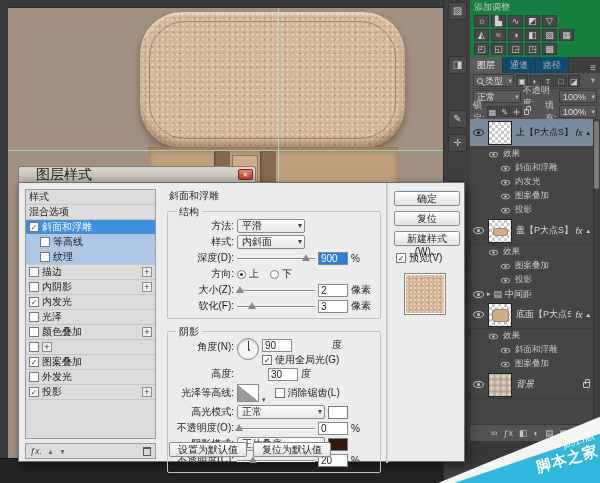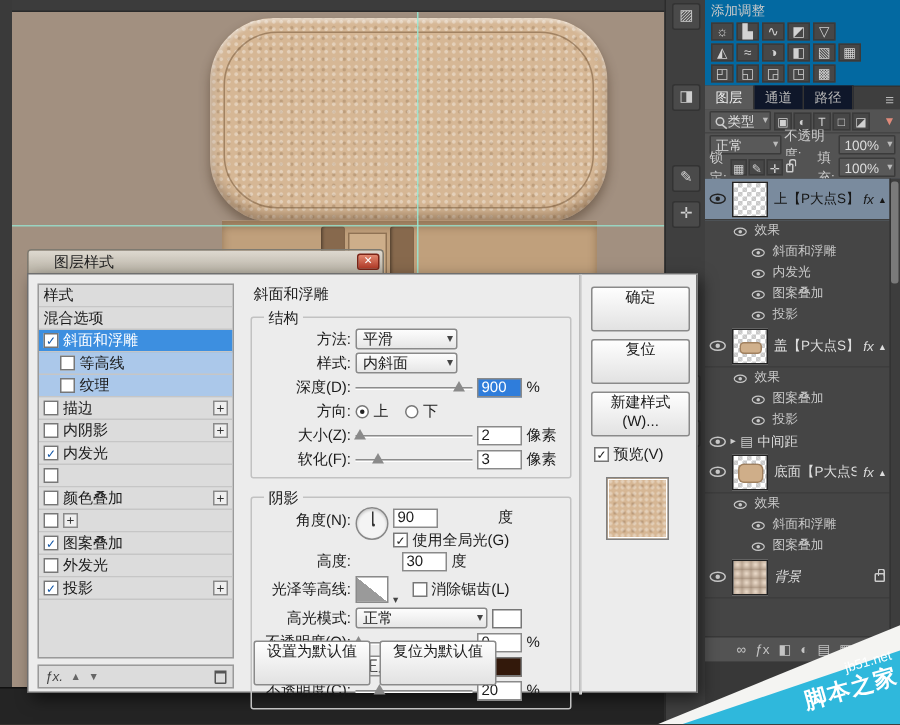--- a/index.html
+++ b/index.html
@@ -29,27 +29,27 @@
   .guide-v{position:absolute;left:270px;top:0;width:1px;height:100%;background:rgba(150,235,215,.85);z-index:3;}
   .guide-h{position:absolute;left:0;top:142px;width:100%;height:1px;background:rgba(150,235,215,.75);z-index:3;}
 
   
   .side-strip{position:absolute;left:443px;top:0;width:27px;height:483px;background:#3f3f3f;border-left:1px solid #2c2c2c;z-index:5;}
   .cp-icon{position:absolute;left:4px;width:19px;height:18px;background:#4a4a4a;border:1px solid #333;color:#cfcfcf;
     font-size:10px;line-height:16px;text-align:center;border-radius:2px;}
 
   
   .right-panel{position:absolute;left:470px;top:0;width:130px;height:483px;background:#4d4d4d;z-index:6;}
-  .adj-panel{position:absolute;left:0;top:0;width:100%;height:58px;background:#0369a1;border-bottom:1px solid #333;}
+  .adj-panel{position:absolute;left:0;top:0;width:100%;height:58px;background:#15803d;border-bottom:1px solid #333;}
   .adj-title{font-size:9px;color:#c9c9c9;padding:1px 0 0 4px;}
   .adj-row{display:flex;padding-left:3px;}
   .adj{width:15px;height:12px;background:#474747;border:1px solid #3a3a3a;color:#d3d3d3;font-size:9px;line-height:11px;text-align:center;margin:1px;}
 
   .ptabs{position:absolute;left:0;top:58px;width:100%;height:15px;background:#3e3e3e;display:flex;align-items:flex-end;}
-  .ptab{font-size:9px;color:#b5b5b5;background:#0f172a;padding:2px 7px 1px;border-right:1px solid #333;}
+  .ptab{font-size:9px;color:#b5b5b5;background:#0c4a6e;padding:2px 7px 1px;border-right:1px solid #333;}
   .ptab.active{background:#5a5a5a;color:#eee;}
   .ptab-menu{margin-left:auto;color:#bbb;font-size:10px;padding-right:4px;}
 
   .filter-row,.blend-row,.lock-row{position:absolute;left:0;width:100%;background:#535353;display:flex;align-items:center;gap:2px;padding:0 3px;color:#ccc;font-size:9px;}
   .filter-row{top:73px;height:15px;}
   .blend-row{top:88px;height:16px;border-top:1px solid #454545;}
   .lock-row{top:104px;height:15px;}
   .pdrop{background:#595959;border:1px solid #3b3b3b;color:#ddd;font-size:9px;height:13px;line-height:12px;padding:0 10px 0 3px;position:relative;border-radius:1px;white-space:nowrap;}
   .pdrop::after{content:"▾";position:absolute;right:1px;top:0;font-size:7px;color:#bbb;}
   .mag{display:inline-block;width:6px;height:6px;border:1px solid #ccc;border-radius:50%;position:relative;margin-right:1px;}
@@ -99,21 +99,21 @@
   .wm-white{position:absolute;inset:0;background:#f4f4f2;clip-path:polygon(0 100%,100% 14%,100% 100%);}
   .wm-cyan{position:absolute;inset:0;clip-path:polygon(10% 100%,100% 36%,100% 100%);}
   .wm-text{position:absolute;right:2px;top:34px;transform:rotate(-16deg);color:#fff;text-align:right;}
   .wm-site{font-size:9px;display:block;}
   .wm-name{font-size:15px;font-weight:bold;letter-spacing:1px;display:block;}
 
   
   .dialog{position:absolute;left:18px;top:166px;width:447px;height:296px;z-index:30;font-size:10px;color:#1a1a1a;}
   .dlg-titlebar{position:absolute;left:0;top:0;width:238px;height:16px;background:linear-gradient(#ded9d0,#b9b3a6);
     border:1px solid #7e7a70;border-bottom:0;border-radius:3px 3px 0 0;display:flex;align-items:center;}
-  .dlg-title{font-size:10px;color:#222;padding-left:17px;}
+  .dlg-title{font-size:14px;color:#222;padding-left:17px;}
   .dlg-close{margin-left:auto;margin-right:2px;width:15px;height:11px;background:linear-gradient(#e2886f,#b43a28);
     border:1px solid #7c2417;border-radius:2px;color:#fff;font-size:7px;line-height:10px;text-align:center;}
   .dlg-body{position:absolute;left:0;top:16px;width:447px;height:280px;background:#ececec;border:1px solid #6f6f6f;
     box-shadow:3px 4px 10px rgba(0,0,0,.55);}
 
   
   .style-list{position:absolute;left:6px;top:6px;width:131px;height:250px;background:#dcdcdc;border:1px solid #9a9a9a;overflow:hidden;}
   .sli{display:flex;align-items:center;height:15px;border-bottom:1px solid #c6c6c6;padding:0 3px;gap:3px;background:#dcdcdc;}
   .sli.sel{background:#3d8fe0;color:#fff;}
   .sli.sub{background:#abc8ea;padding-left:14px;}
@@ -144,21 +144,21 @@
   .radio{width:9px;height:9px;border:1px solid #777;border-radius:50%;background:#fff;display:inline-block;position:relative;flex:0 0 auto;}
   .radio.on::after{content:"";position:absolute;left:2px;top:2px;width:3px;height:3px;background:#222;border-radius:50%;}
   .dcb{width:10px;height:10px;border:1px solid #777;background:#fff;font-size:8px;line-height:9px;text-align:center;color:#222;flex:0 0 auto;}
   .dial{width:22px;height:22px;border:1px solid #888;border-radius:50%;background:#f4f4f4;position:relative;flex:0 0 auto;box-shadow:inset 0 1px 2px rgba(0,0,0,.2);}
   .dial::before{content:"";position:absolute;left:10px;top:10px;width:2px;height:2px;background:#333;border-radius:50%;}
   .dial::after{content:"";position:absolute;left:10px;top:2px;width:1px;height:9px;background:#333;}
   .contour{width:22px;height:18px;border:1px solid #8a8a8a;background:linear-gradient(to top right,#9a9a9a 49.5%,#fff 50%);flex:0 0 auto;}
   .contour-arrow{font-size:7px;color:#444;align-self:flex-end;}
   .swatch{width:20px;height:13px;border:1px solid #777;flex:0 0 auto;}
   .def-btns{position:absolute;left:4px;bottom:2px;display:flex;gap:6px;justify-content:center;}
-  .dbtn{background:linear-gradient(#fefefe,#e2e2e2);border:1px solid #8a8a8a;border-radius:2px;font-size:10px;height:30px;line-height:13px;text-align:center;padding:0 8px;}
+  .dbtn{background:linear-gradient(#fefefe,#e2e2e2);border:1px solid #8a8a8a;border-radius:2px;font-size:10px;height:15px;line-height:13px;text-align:center;padding:0 8px;}
 
   
   .right-col{position:absolute;left:368px;top:0;width:79px;height:280px;border-left:1px solid #d6d6d6;box-shadow:-1px 0 0 #bdbdbd;padding:8px 4px 0 6px;}
   .right-col .dbtn{display:block;width:66px;margin-bottom:5px;}
   .preview-row{display:flex;align-items:center;gap:3px;margin:4px 0 8px 2px;font-size:10px;}
   .tex-swatch{width:42px;height:42px;border:1px solid #808080;margin-left:10px;
     background-color:#d6b795;
     background-image:radial-gradient(rgba(255,255,255,.35) 1px,transparent 1.3px),
                      radial-gradient(rgba(125,92,58,.3) 1px,transparent 1.3px);
     background-size:4px 4px,6px 6px;background-position:0 0,2px 2px;
@@ -407,20 +407,21 @@
             <span class="cb"></span>
             <span class="lab">内阴影</span>
             <span class="plusbox">+</span>
           </div>
           <div class="sli">
             <span class="cb">✓</span>
             <span class="lab">内发光</span>
           </div>
           <div class="sli">
             <span class="cb"></span>
+            <span class="lab">光泽</span>
           </div>
           <div class="sli">
             <span class="cb"></span>
             <span class="lab">颜色叠加</span>
             <span class="plusbox">+</span>
           </div>
           <div class="sli">
             <span class="cb"></span>
             <span class="plusbox">+</span>
           </div>

